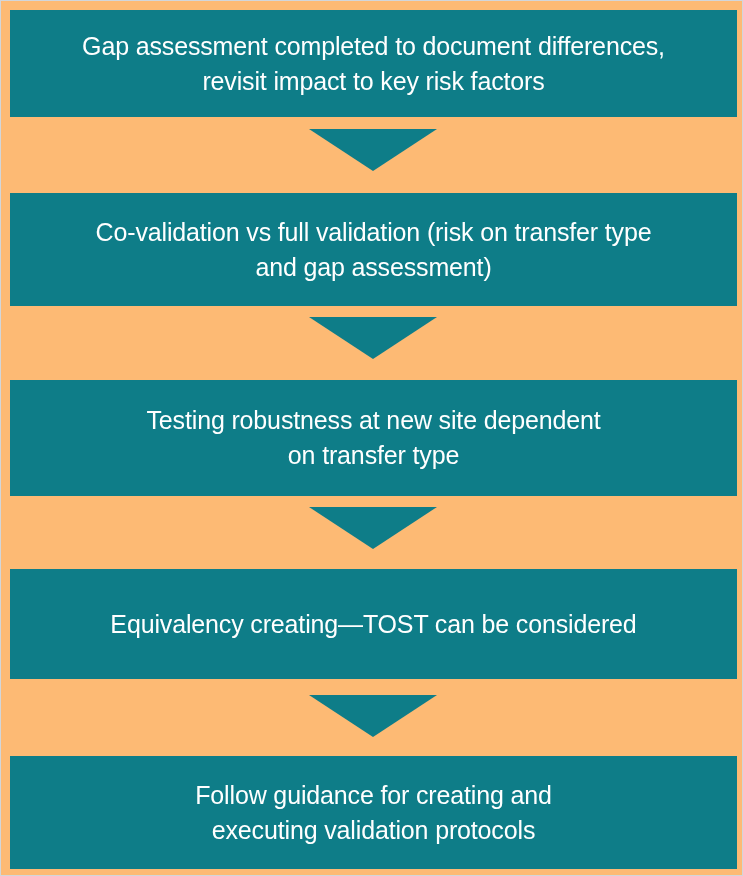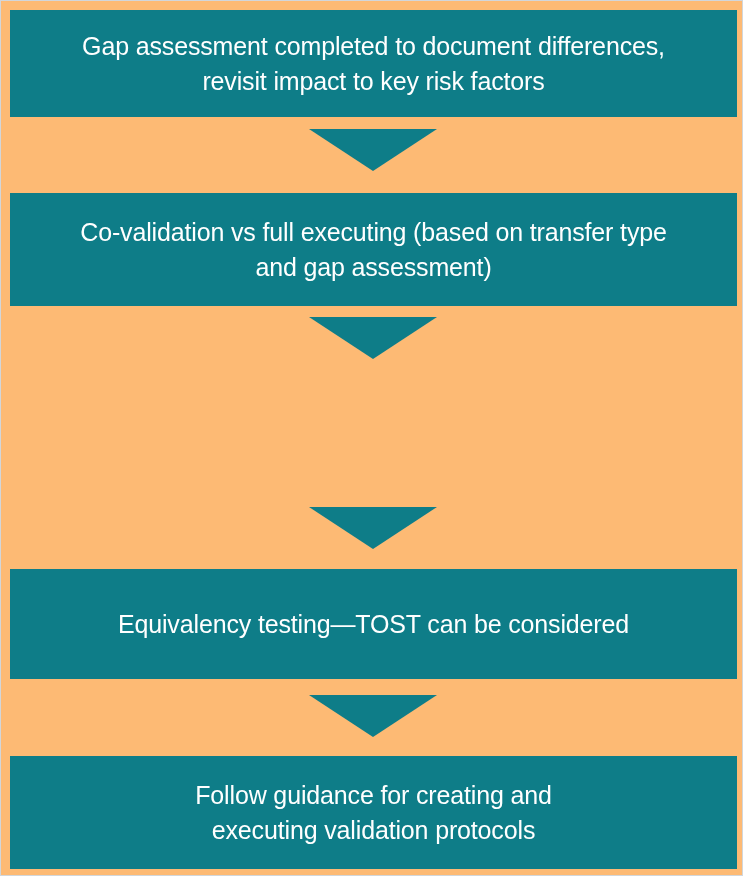--- a/index.html
+++ b/index.html
@@ -81,39 +81,43 @@
 revisit impact to key risk factors</span>
   </div>
 
   <div class="flow-connector" id="connector-1">
     <svg viewBox="0 0 128 42" preserveAspectRatio="none" aria-hidden="true">
       <polygon points="0,0 128,0 64,42" fill="#0E7D88"></polygon>
     </svg>
   </div>
 
   <div class="flow-step" id="step-2">
-    <span class="flow-step-label">Co-validation vs full executing (based on transfer type
+    <span class="flow-step-label">Co-validation vs full validation (risk on transfer type
 and gap assessment)</span>
   </div>
 
   <div class="flow-connector" id="connector-2">
     <svg viewBox="0 0 128 42" preserveAspectRatio="none" aria-hidden="true">
       <polygon points="0,0 128,0 64,42" fill="#0E7D88"></polygon>
     </svg>
   </div>
 
+  <div class="flow-step" id="step-3">
+    <span class="flow-step-label">Testing robustness at new site dependent
+on transfer type</span>
+  </div>
 
   <div class="flow-connector" id="connector-3">
     <svg viewBox="0 0 128 42" preserveAspectRatio="none" aria-hidden="true">
       <polygon points="0,0 128,0 64,42" fill="#0E7D88"></polygon>
     </svg>
   </div>
 
   <div class="flow-step" id="step-4">
-    <span class="flow-step-label">Equivalency testing—TOST can be considered</span>
+    <span class="flow-step-label">Equivalency creating—TOST can be considered</span>
   </div>
 
   <div class="flow-connector" id="connector-4">
     <svg viewBox="0 0 128 42" preserveAspectRatio="none" aria-hidden="true">
       <polygon points="0,0 128,0 64,42" fill="#0E7D88"></polygon>
     </svg>
   </div>
 
   <div class="flow-step" id="step-5">
     <span class="flow-step-label">Follow guidance for creating and

